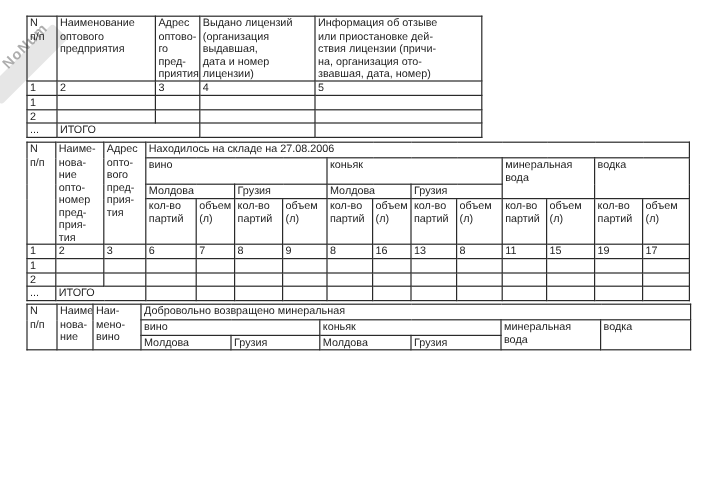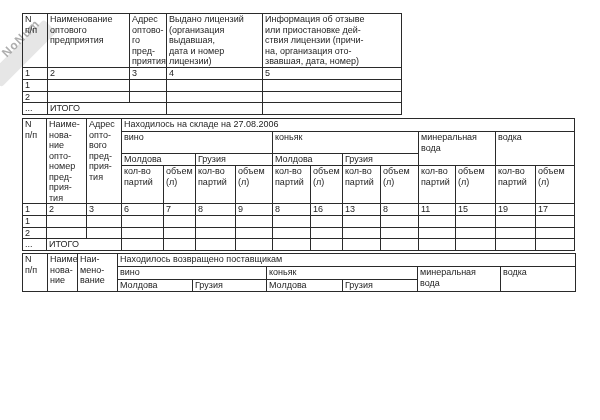--- a/index.html
+++ b/index.html
@@ -257,22 +257,22 @@
   </colgroup>
   <tbody>
     <tr style="height:13px">
       <td rowspan="3">N
 п/п</td>
       <td rowspan="3">Наиме-
 нова-
 ние</td>
       <td rowspan="3">Наи-
 мено-
-вание</td>
-      <td colspan="6">Находилось возвращено поставщикам</td>
+вино</td>
+      <td colspan="6">Добровольно возвращено минеральная</td>
     </tr>
     <tr style="height:13px">
       <td colspan="2">вино</td>
       <td colspan="2">коньяк</td>
       <td rowspan="2">минеральная
 вода</td>
       <td rowspan="2">водка</td>
     </tr>
     <tr style="height:12px">
       <td>Молдова</td>

